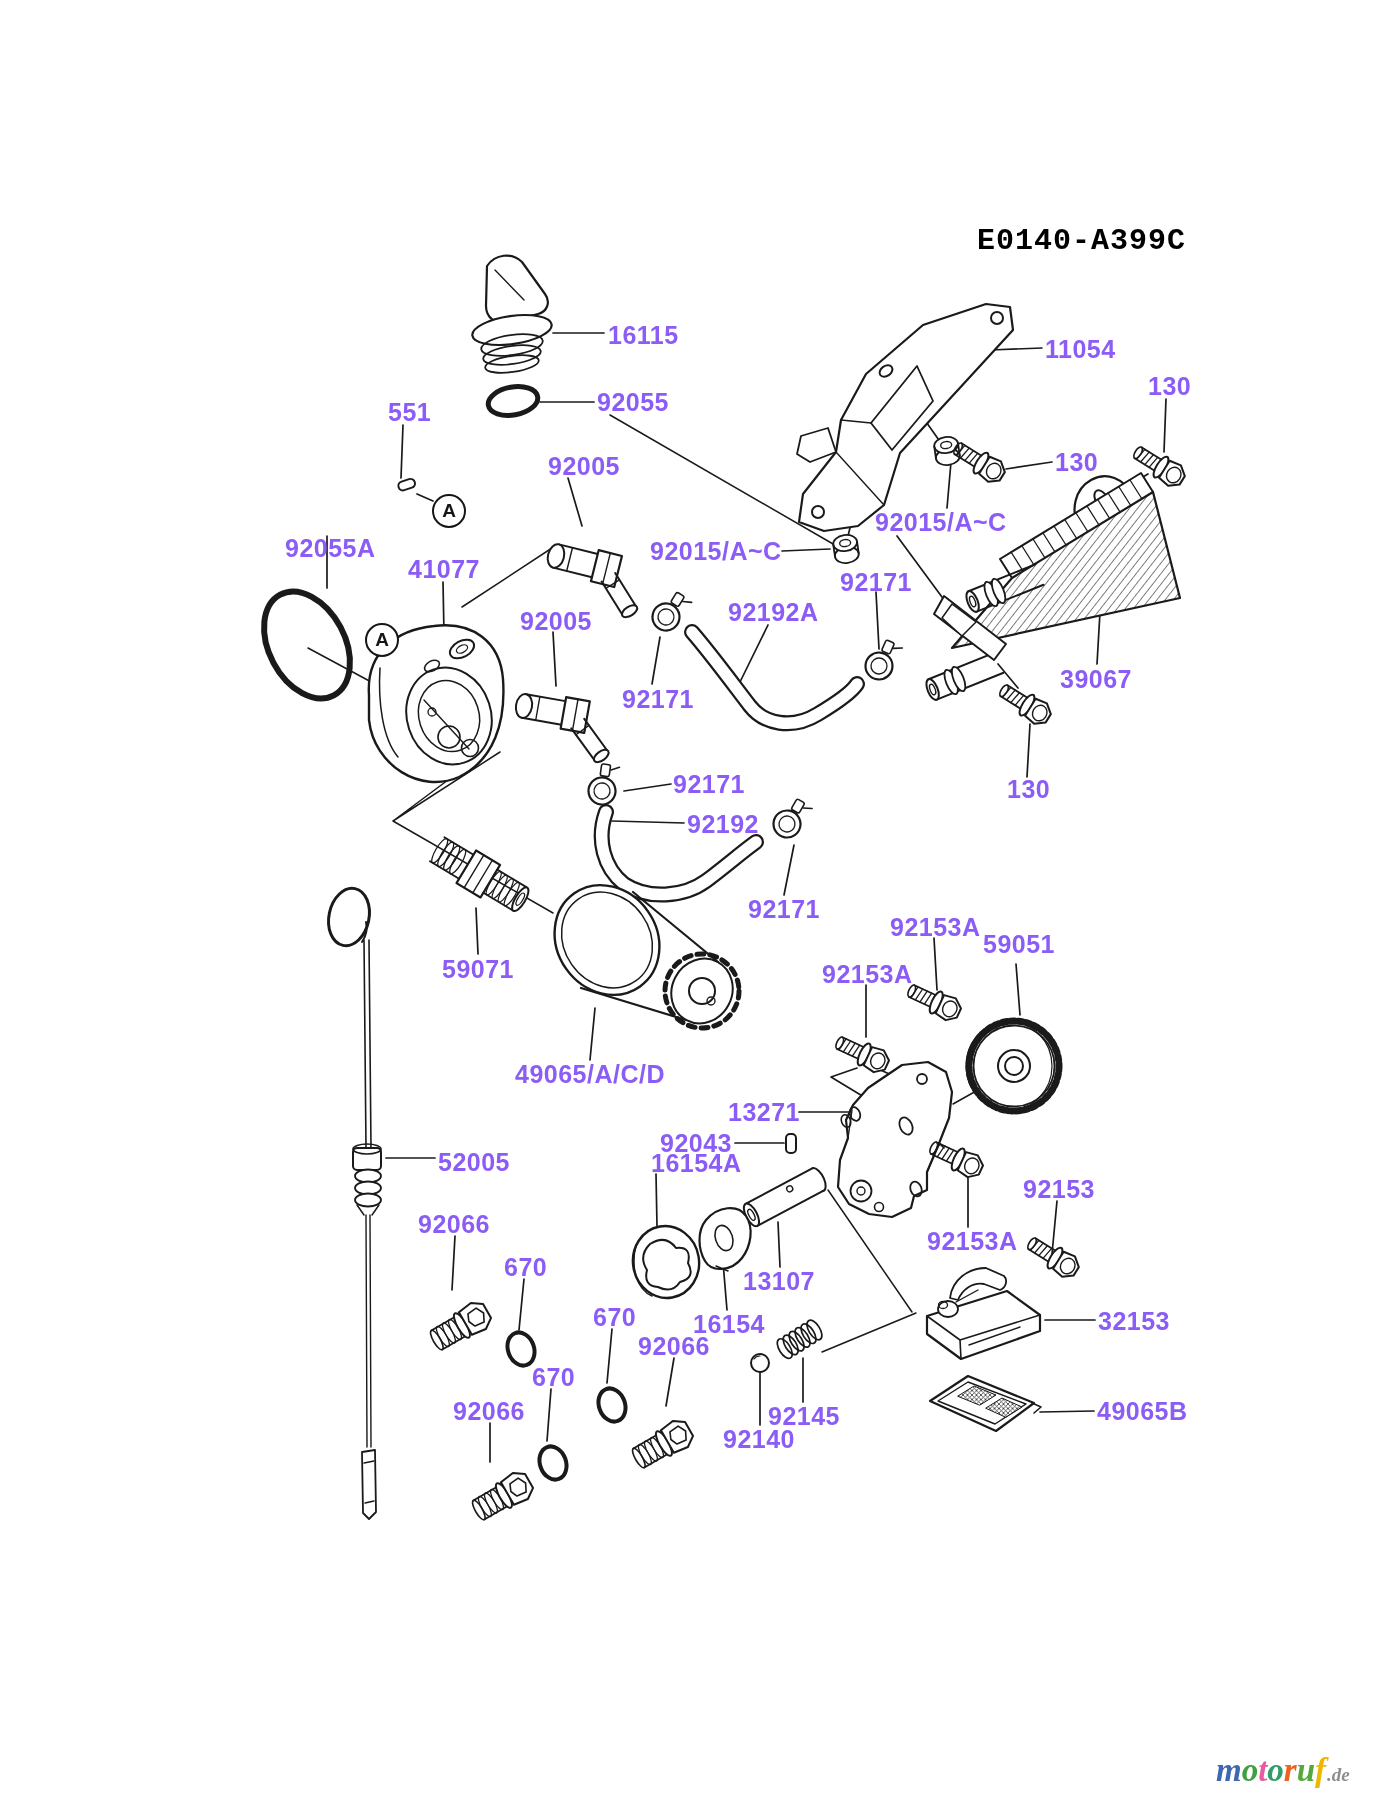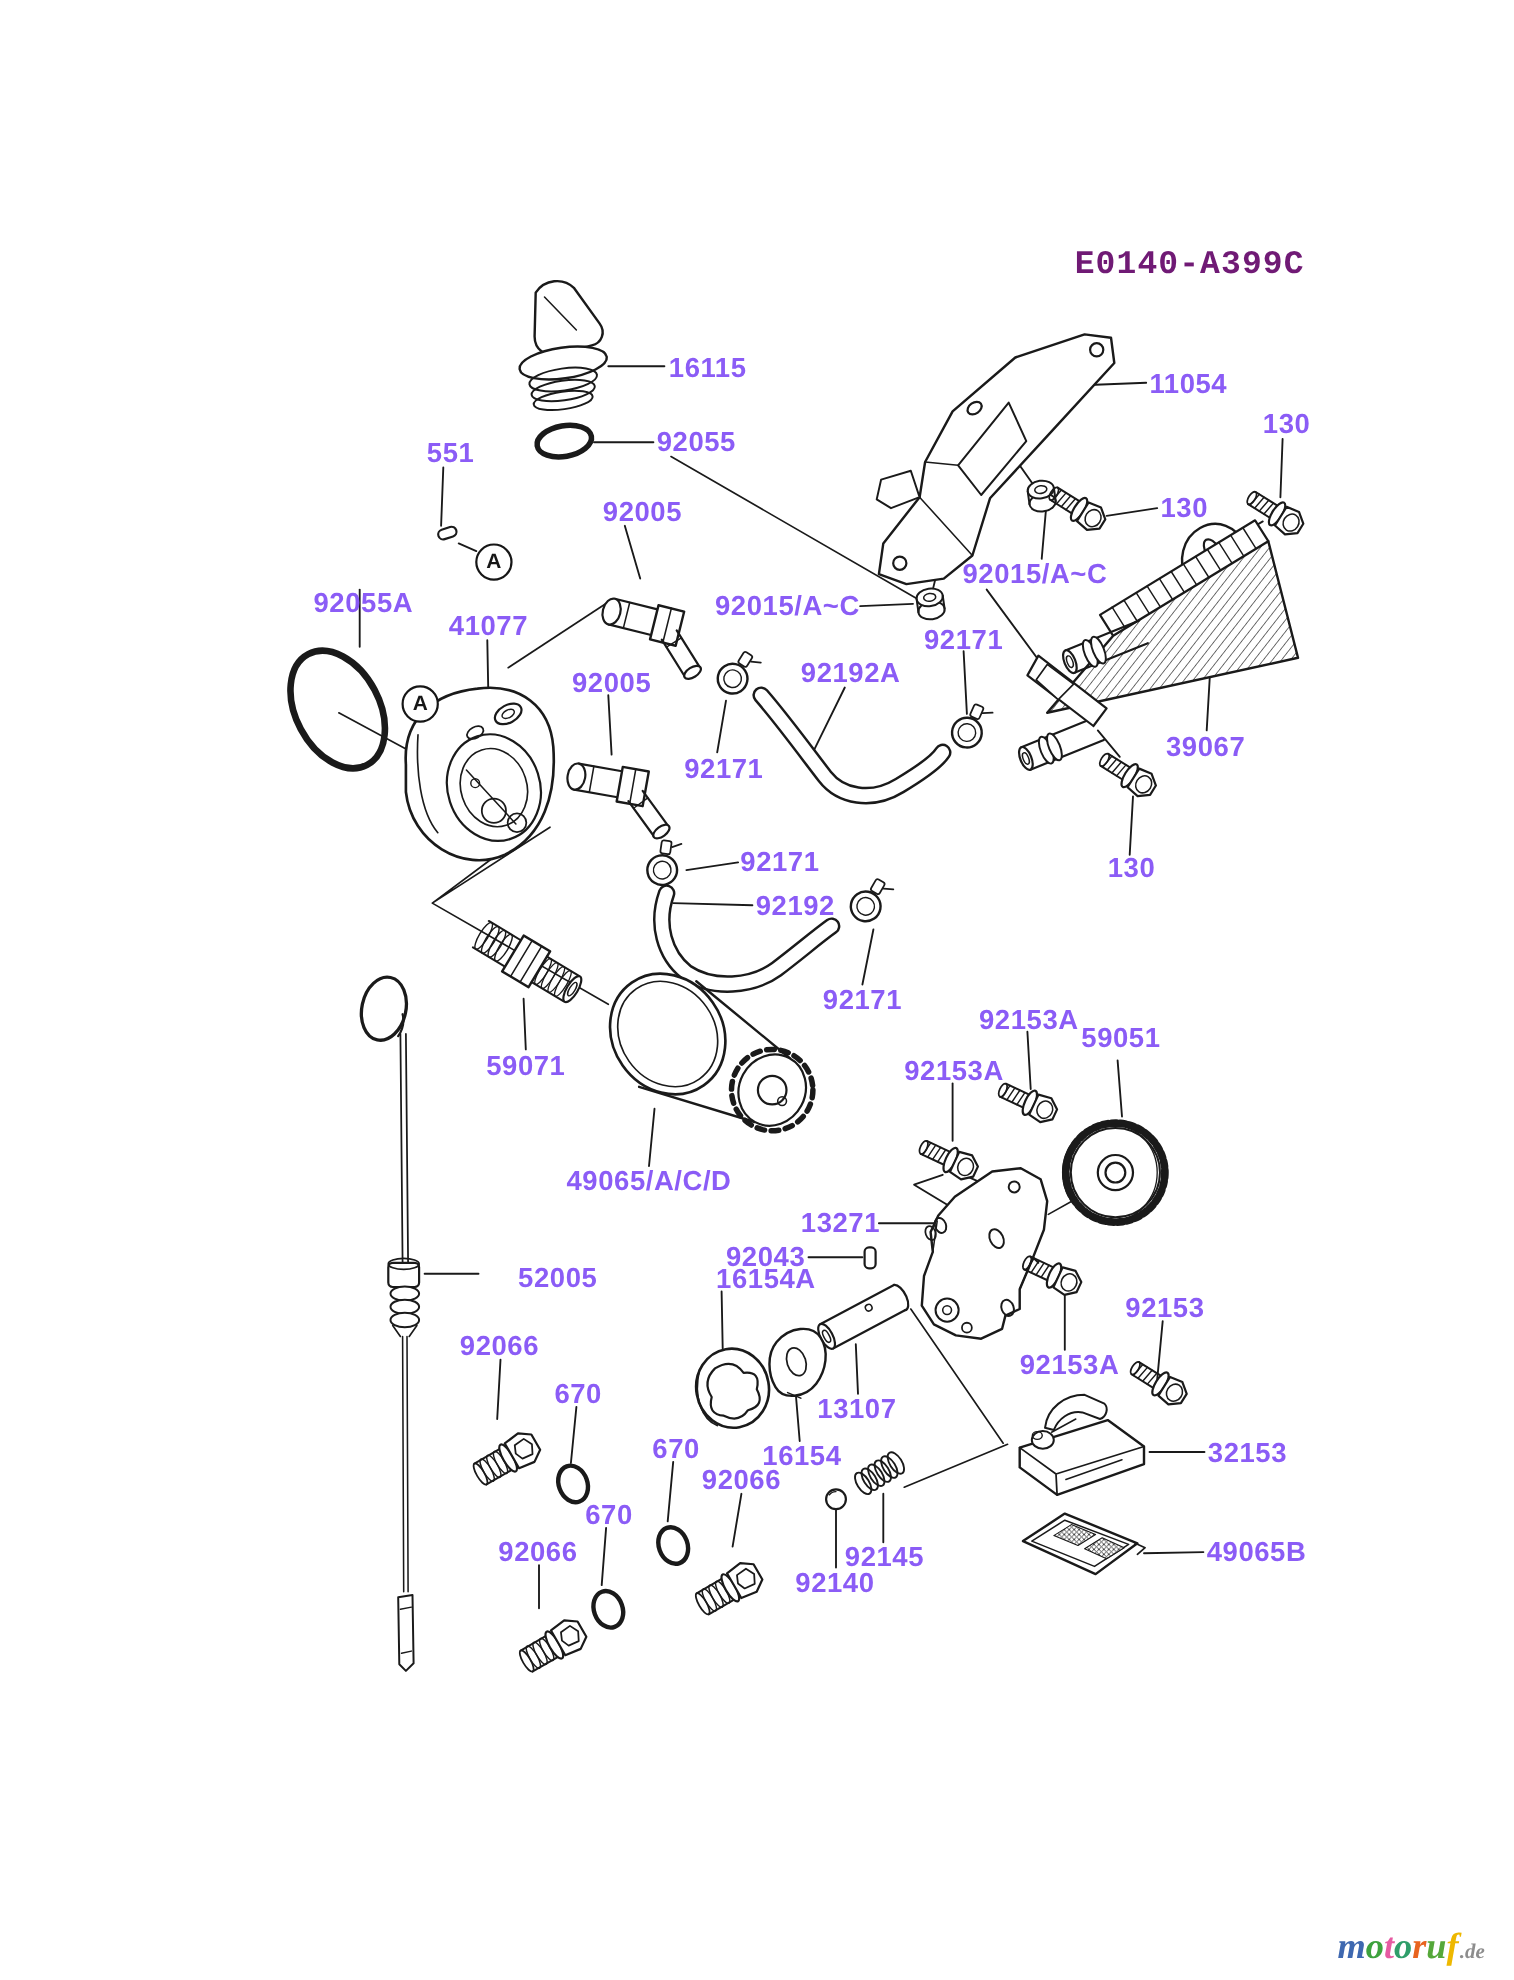--- a/index.html
+++ b/index.html
@@ -2,21 +2,21 @@
 <html><head>
 <meta charset="utf-8">
 <style>
   html,body{margin:0;padding:0;background:#fff;}
   .stage{position:relative;width:1376px;height:1800px;background:#fff;overflow:hidden;
          font-family:"Liberation Sans",sans-serif;}
   svg.art{position:absolute;left:0;top:0;}
   .lbl{position:absolute;font:700 25px "Liberation Sans",sans-serif;color:#8b5cf6;
        white-space:nowrap;line-height:1;letter-spacing:0.5px;}
   .title{position:absolute;left:977px;top:226px;font:700 30px "Liberation Mono",monospace;
-         color:#701a75;letter-spacing:1px;white-space:nowrap;line-height:1;}
+         color:#000000;letter-spacing:1px;white-space:nowrap;line-height:1;}
   .amark{position:absolute;width:30px;height:30px;border:2.5px solid #161616;border-radius:50%;
          display:flex;align-items:center;justify-content:center;
          font:700 19px "Liberation Sans",sans-serif;color:#161616;background:#fff;}
   .wm{position:absolute;left:1216px;top:1752px;display:flex;align-items:baseline;
       font:700 italic 33px "Liberation Serif",serif;letter-spacing:0;}
   .wm .de{font:700 italic 19px "Liberation Serif",serif;color:#8d8d8d;margin-left:1px;}
   .c0{color:#3e68b0}.c1{color:#3da23d}.c2{color:#e65ba2}.c3{color:#2f9e6a}
   .c4{color:#e8641f}.c5{color:#55a83a}.c6{color:#eeb800}
 </style>
 </head>
@@ -394,21 +394,21 @@
 <div class="lbl" style="left:687px;top:812px;">92192</div>
 <div class="lbl" style="left:748px;top:897px;">92171</div>
 <div class="lbl" style="left:442px;top:957px;">59071</div>
 <div class="lbl" style="left:515px;top:1062px;">49065/A/C/D</div>
 <div class="lbl" style="left:890px;top:915px;">92153A</div>
 <div class="lbl" style="left:983px;top:932px;">59051</div>
 <div class="lbl" style="left:822px;top:962px;">92153A</div>
 <div class="lbl" style="left:728px;top:1100px;">13271</div>
 <div class="lbl" style="left:660px;top:1131px;">92043</div>
 <div class="lbl" style="left:615px;top:1151px;margin-left:36px;">16154A</div>
-<div class="lbl" style="left:438px;top:1150px;margin-left:33px;">52005</div>
+<div class="lbl" style="left:438px;top:1150px;">52005</div>
 <div class="lbl" style="left:418px;top:1212px;">92066</div>
 <div class="lbl" style="left:504px;top:1255px;">670</div>
 <div class="lbl" style="left:593px;top:1305px;">670</div>
 <div class="lbl" style="left:638px;top:1334px;">92066</div>
 <div class="lbl" style="left:532px;top:1365px;">670</div>
 <div class="lbl" style="left:453px;top:1399px;">92066</div>
 <div class="lbl" style="left:743px;top:1269px;">13107</div>
 <div class="lbl" style="left:693px;top:1312px;">16154</div>
 <div class="lbl" style="left:768px;top:1404px;">92145</div>
 <div class="lbl" style="left:723px;top:1427px;">92140</div>

